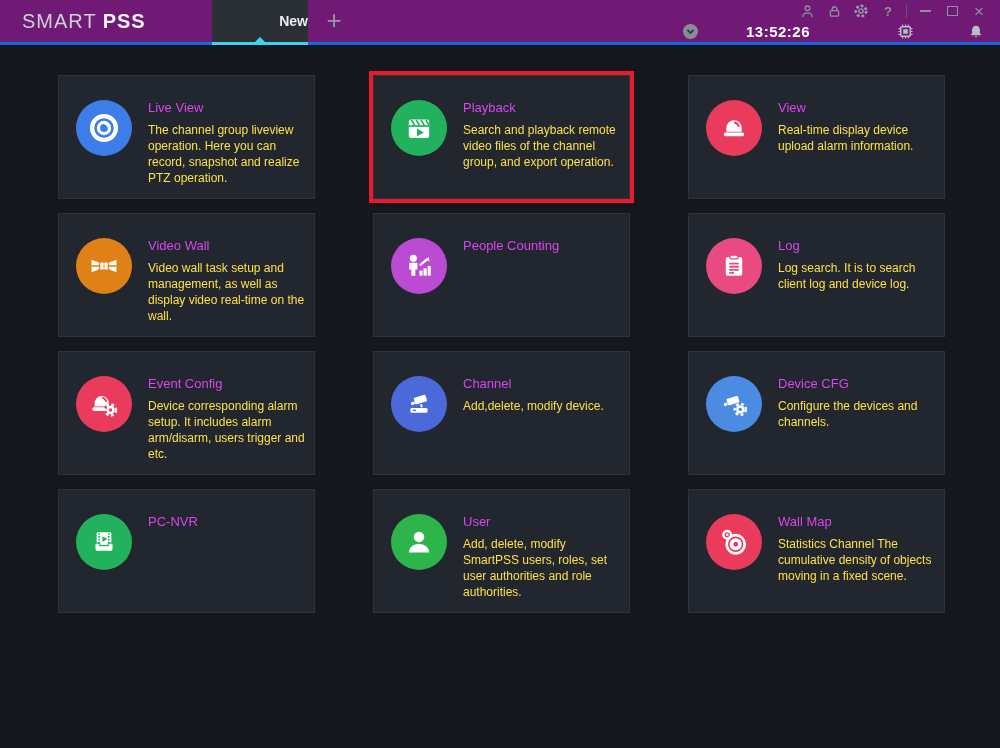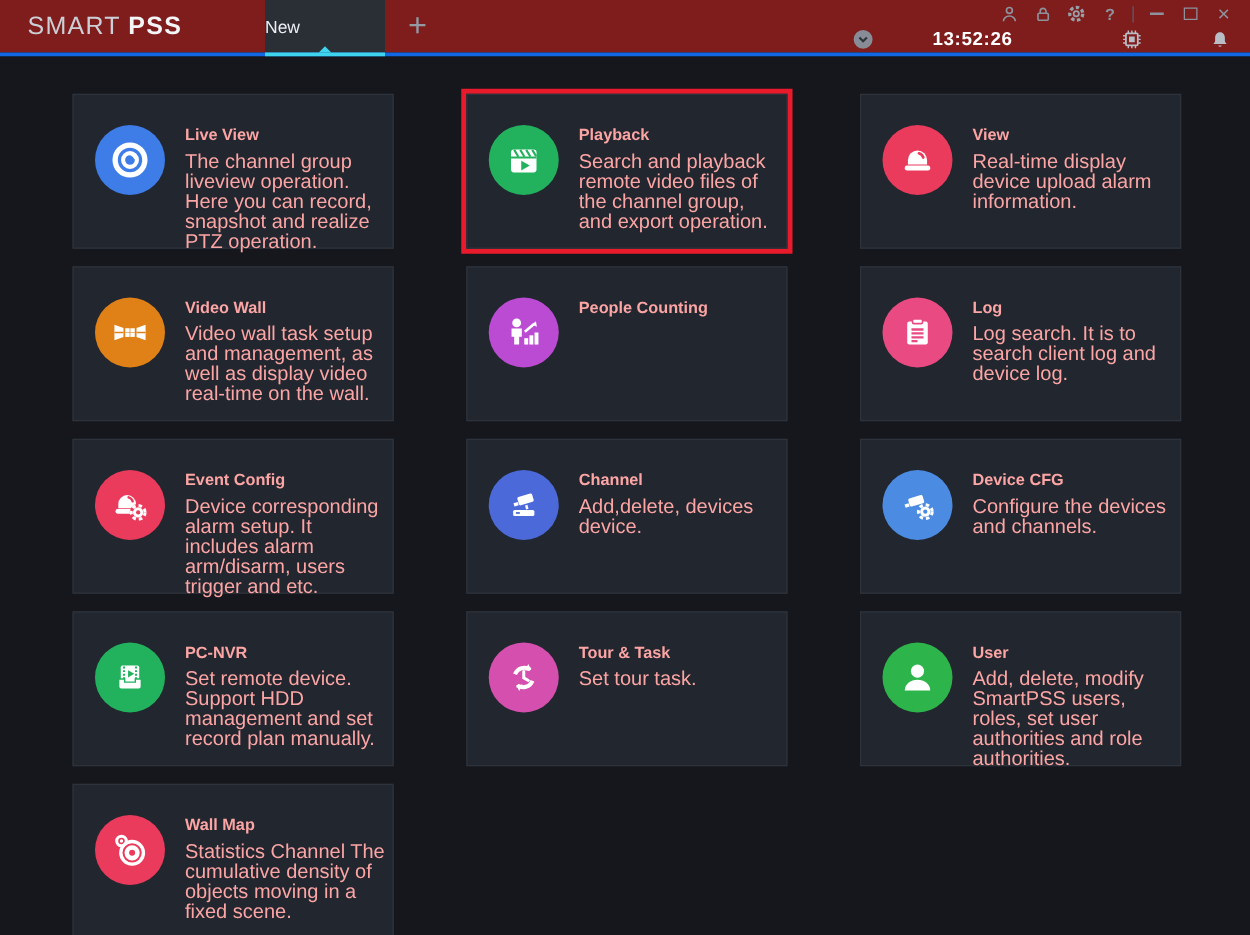--- a/index.html
+++ b/index.html
@@ -2,26 +2,26 @@
 <html><head>
 <meta charset="utf-8">
 <style>
   html,body{margin:0;padding:0;}
   body{
     width:1000px;height:748px;overflow:hidden;position:relative;
     background:#15171d;font-family:"Liberation Sans",sans-serif;
     -webkit-font-smoothing:antialiased;
   }
   
-  .titlebar{position:absolute;top:0;left:0;width:1000px;height:42px;background:#7f1d1d;}
+  .titlebar{position:absolute;top:0;left:0;width:1000px;height:42px;background:#701a75;}
   .logo{position:absolute;left:22px;top:0;height:42px;line-height:42px;font-size:20px;letter-spacing:1px;white-space:nowrap;}
   .logo-smart{color:#ccd0d6;font-weight:400;}
   .logo-pss{color:#f4f5f7;font-weight:700;margin-left:6px;}
   .tab{position:absolute;left:212px;top:0;width:96px;height:42px;background:#2a2e35;
-       color:#eceef1;font-size:14px;font-weight:400;text-align:left;line-height:42px;cursor:pointer;}
+       color:#eceef1;font-size:14px;font-weight:700;text-align:right;line-height:42px;cursor:pointer;}
   .tab-add{position:absolute;left:316px;top:0;width:36px;height:42px;color:#939aa4;
        font-size:26px;font-weight:300;text-align:center;line-height:40px;cursor:pointer;}
   .win-icons{position:absolute;top:0;right:12px;height:22px;display:flex;align-items:center;gap:9px;}
   .wi{width:18px;height:20px;display:flex;align-items:center;justify-content:center;color:#8d929c;cursor:pointer;}
   .wi-help{font-size:13px;font-weight:700;}
   .wi-sep{width:1px;height:13px;background:#5a5f68;cursor:default;}
   .wi-min{width:11px;height:2px;background:#8d929c;}
   .wi-max{width:9px;height:8px;border:1.5px solid #8d929c;}
   .wi-close{font-size:17px;line-height:17px;}
   .status-row{position:absolute;top:21px;right:16px;height:21px;display:flex;align-items:center;gap:40px;}
@@ -33,22 +33,22 @@
   .tab-underline{position:absolute;top:42px;left:212px;width:96px;height:3px;background:#3ed4ee;z-index:2;}
   .tab-underline::before{content:'';position:absolute;left:50%;margin-left:-5px;bottom:3px;
        border-left:5px solid transparent;border-right:5px solid transparent;border-bottom:5px solid #3ed4ee;}
   
   .grid{position:absolute;top:75px;left:58px;width:884px;display:grid;
         grid-template-columns:repeat(3,257px);grid-auto-rows:124px;column-gap:58px;row-gap:14px;}
   .tile{background:#22262e;border:1px solid #2e323b;box-sizing:border-box;position:relative;cursor:pointer;}
   .tile.highlighted{box-shadow:0 0 0 4px #e81a2b;}
   .tile-icon{position:absolute;left:17px;top:24px;width:56px;height:56px;border-radius:50%;
         display:flex;align-items:center;justify-content:center;}
-  .tile-title{position:absolute;left:89px;top:24px;font-size:13px;font-weight:700;color:#fca5a5;}
-  .tile-desc{position:absolute;left:89px;top:46px;width:160px;font-size:16px;line-height:16px;color:#fca5a5;}
+  .tile-title{position:absolute;left:89px;top:24px;font-size:13px;font-weight:400;color:#d946ef;}
+  .tile-desc{position:absolute;left:89px;top:46px;width:160px;font-size:12px;line-height:16px;color:#fde047;}
 </style>
 </head>
 <body>
 
 <div class="titlebar">
   <div class="logo">
     <span class="logo-smart">SMART</span><span class="logo-pss">PSS</span>
   </div>
 
   <div class="tab">
@@ -207,21 +207,21 @@
     <span class="tile-icon" style="background-color: rgb(75, 105, 217);">
         <svg viewBox="0 0 24 24" width="34" height="34">
           <rect x="6" y="14.8" width="12" height="3.4" rx="0.9" fill="#fff"></rect>
           <rect x="7.6" y="16" width="2.2" height="1" fill="#4b69d9"></rect>
           <path d="M9 7.5 l6.6-2 a0.9 0.9 0 0 1 1.1 0.6 l0.9 3 a0.9 0.9 0 0 1 -0.6 1.1 l-6.6 2 a0.9 0.9 0 0 1 -1.1-0.6 l-0.9-3 a0.9 0.9 0 0 1 0.6-1.1 z" fill="#fff"></path>
           <path d="M8.6 10.3 l-2.4 0.7 0.55 1.85 2.4-0.7 z" fill="#fff"></path>
           <path d="M13.4 12.1 l0.6 2.2" stroke="#fff" stroke-width="1.4"></path>
         </svg>
       </span>
     <div class="tile-title">Channel</div>
-    <div class="tile-desc">Add,delete, devices device.</div>
+    <div class="tile-desc">Add,delete, modify device.</div>
   </div>
     <div class="tile">
     <span class="tile-icon" style="background-color: rgb(75, 140, 226);">
         <svg viewBox="0 0 24 24" width="34" height="34">
           <path d="M7.4 8.3 l6.4-1.9 a0.9 0.9 0 0 1 1.1 0.6 l0.85 2.85 a0.9 0.9 0 0 1 -0.6 1.1 l-6.4 1.9 a0.9 0.9 0 0 1 -1.1-0.6 l-0.85-2.85 a0.9 0.9 0 0 1 0.6-1.1 z" fill="#fff"></path>
           <path d="M7 11 l-2.3 0.7 0.55 1.8 2.3-0.7 z" fill="#fff"></path>
           <circle cx="16.4" cy="15.8" r="4.7" fill="#4b8ce2"></circle>
           <circle cx="16.4" cy="15.8" r="2.9" fill="#fff"></circle>
           <circle cx="16.4" cy="15.8" r="3.9" fill="none" stroke="#fff" stroke-width="1.7" stroke-dasharray="2 1.7"></circle>
           <circle cx="16.4" cy="15.8" r="1.2" fill="#4b8ce2"></circle>
@@ -233,34 +233,20 @@
     <div class="tile">
     <span class="tile-icon" style="background-color: rgb(34, 178, 94);">
         <svg viewBox="0 0 24 24" width="34" height="34">
           <rect x="6.8" y="5.2" width="10.4" height="9.6" rx="1" fill="#fff"></rect>
           <path d="M8 6.4 h1.2 M8 8.4 h1.2 M8 10.4 h1.2 M8 12.4 h1.2 M14.8 6.4 h1.2 M14.8 8.4 h1.2 M14.8 10.4 h1.2 M14.8 12.4 h1.2" stroke="#22b25e" stroke-width="1.1"></path>
           <path d="M10.9 7.9 l3.5 2.05 -3.5 2.05 z" fill="#22b25e"></path>
           <path d="M5.6 12.8 v4.4 a1.4 1.4 0 0 0 1.4 1.4 h10 a1.4 1.4 0 0 0 1.4-1.4 v-4.4 h-3.4 v1.8 h-6 v-1.8 z" fill="#fff" stroke="#22b25e" stroke-width="0.8"></path>
         </svg>
       </span>
     <div class="tile-title">PC-NVR</div>
-    <div class="tile-desc">Set remote device. Support HDD management and set record plan manually.</div>
-  </div>
-    <div class="tile">
-    <span class="tile-icon" style="background-color: rgb(212, 79, 174);">
-        <svg viewBox="0 0 24 24" width="34" height="34">
-          <path d="M7.1 10.2 a5.6 5.6 0 0 1 8.6-2.6" fill="none" stroke="#fff" stroke-width="2.3"></path>
-          <path d="M14.6 4.4 l1.6 3.4 -3.7 0.2 z" fill="#fff"></path>
-          <path d="M16.9 13.8 a5.6 5.6 0 0 1 -8.6 2.6" fill="none" stroke="#fff" stroke-width="2.3"></path>
-          <path d="M9.4 19.6 l-1.6-3.4 3.7-0.2 z" fill="#fff"></path>
-          <path d="M12 8.6 v3.6 l2.6 1.5" fill="none" stroke="#fff" stroke-width="1.7" stroke-linecap="round"></path>
-        </svg>
-      </span>
-    <div class="tile-title">Tour &amp; Task</div>
-    <div class="tile-desc">Set tour task.</div>
   </div>
     <div class="tile">
     <span class="tile-icon" style="background-color: rgb(45, 180, 74);">
         <svg viewBox="0 0 24 24" width="34" height="34">
           <circle cx="12" cy="8.4" r="3.7" fill="#fff"></circle>
           <path d="M4.8 19.4 a7.2 6.2 0 0 1 14.4 0 z" fill="#fff"></path>
         </svg>
       </span>
     <div class="tile-title">User</div>
     <div class="tile-desc">Add, delete, modify SmartPSS users, roles, set user authorities and role authorities.</div>

